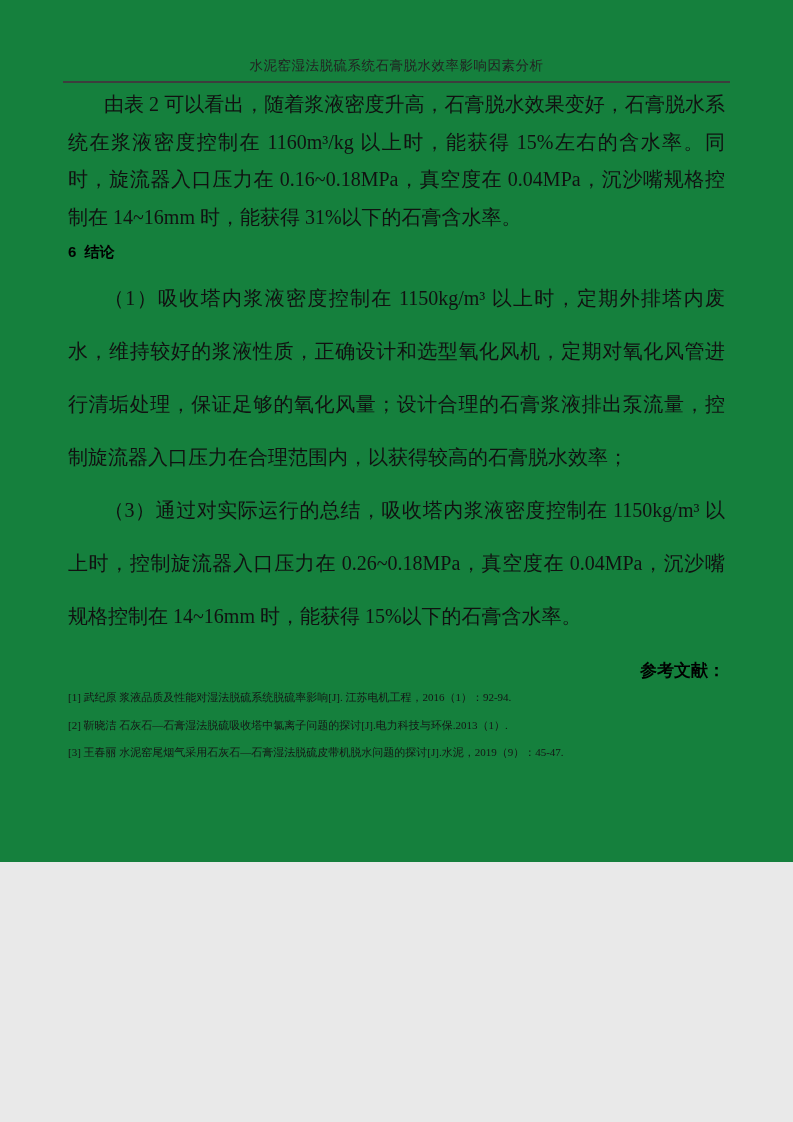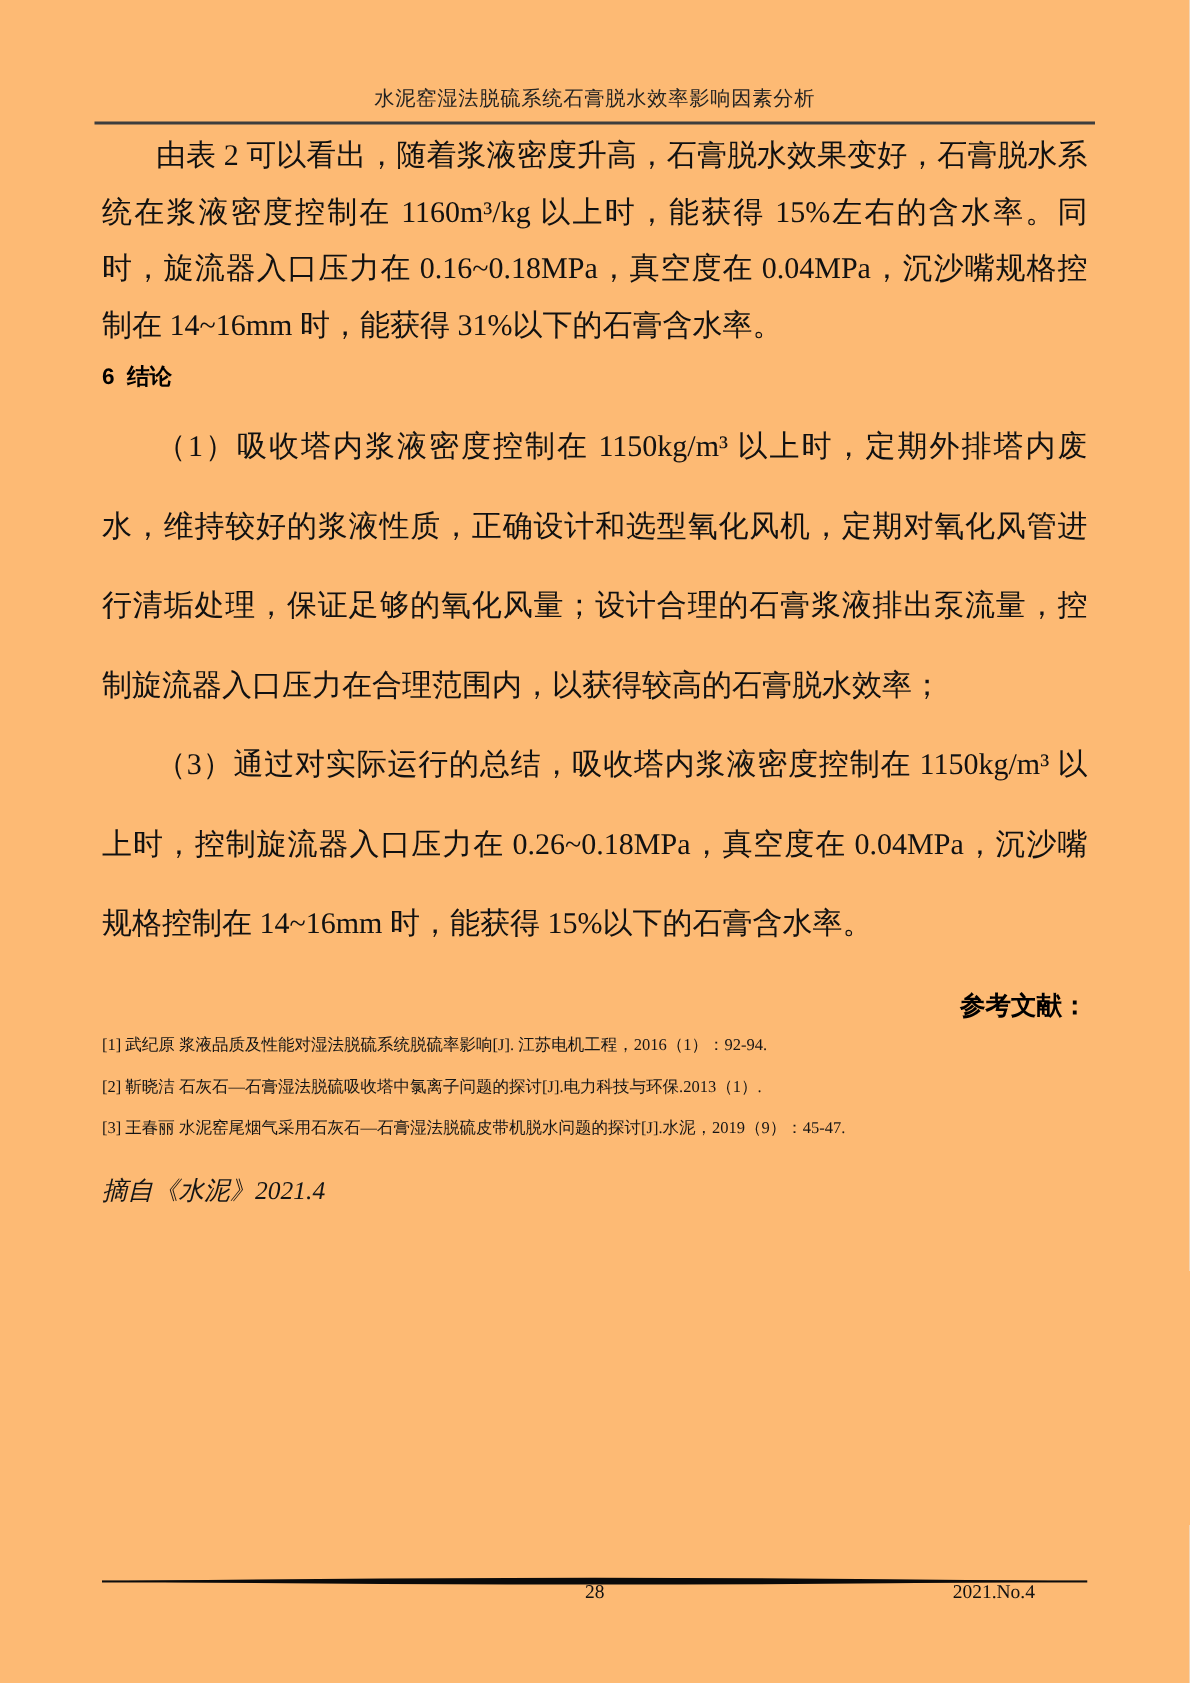--- a/index.html
+++ b/index.html
@@ -2,23 +2,23 @@
 <html><head>
 <meta charset="utf-8">
 <style>
   * { margin: 0; padding: 0; box-sizing: border-box; }
   html, body { background: #e9e9e9; }
   body { font-family: "Liberation Serif", "DejaVu Serif", serif; }
 
   .page {
     position: relative;
     width: 793px;
-    height: 1122px;
+    height: 862px;
     margin: 0 auto;
-    background: #fdba74;
+    background: #15803d;
     color: #121212;
     overflow: hidden;
   }
 
   .content {
     padding: 0 68px;
   }
 
   .header-title {
     padding-top: 57px;
@@ -141,21 +141,20 @@
     <p class="conclusion-para">（3）通过对实际运行的总结，吸收塔内浆液密度控制在 1150kg/m³ 以上时，控制旋流器入口压力在 0.26~0.18MPa，真空度在 0.04MPa，沉沙嘴规格控制在 14~16mm 时，能获得 15%以下的石膏含水率。</p>
 
     <div class="references-heading">参考文献：</div>
 
     <ul class="references-list">
       <li class="reference-item">[1] 武纪原 浆液品质及性能对湿法脱硫系统脱硫率影响[J]. 江苏电机工程，2016（1）：92-94.</li>
       <li class="reference-item">[2] 靳晓洁 石灰石—石膏湿法脱硫吸收塔中氯离子问题的探讨[J].电力科技与环保.2013（1）.</li>
       <li class="reference-item">[3] 王春丽 水泥窑尾烟气采用石灰石—石膏湿法脱硫皮带机脱水问题的探讨[J].水泥，2019（9）：45-47.</li>
     </ul>
 
-    <div class="source-note">摘自《水泥》2021.4</div>
   </div>
 
   <div class="footer">
     <div class="footer-rule-wrap">
       <svg width="657" height="7" viewBox="0 0 657 7" preserveAspectRatio="none">
         <rect x="0" y="2.6" width="657" height="1.4" fill="#101010"></rect>
         <path d="M4 3.2 Q 328 -1.5, 653 3.2 Q 328 7.5, 4 3.2 Z" fill="#0a0a0a"></path>
       </svg>
     </div>
     <div class="footer-row">

